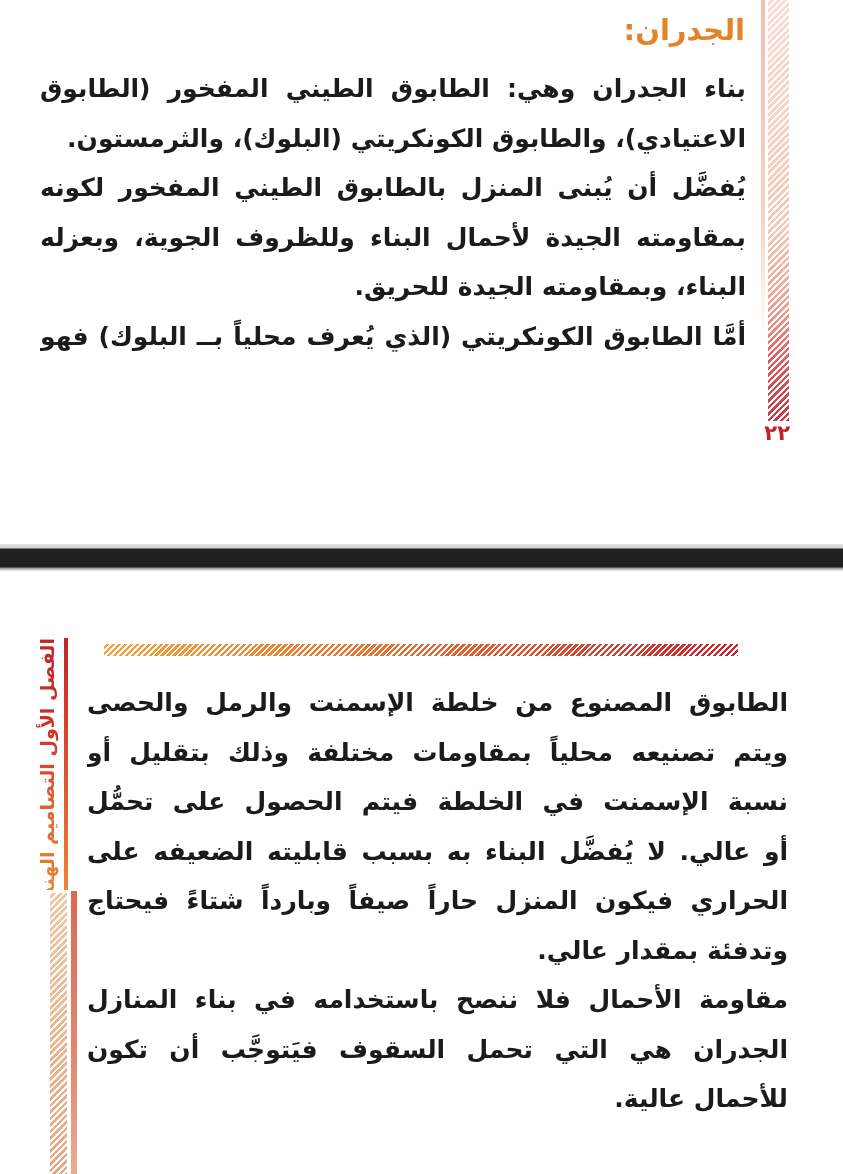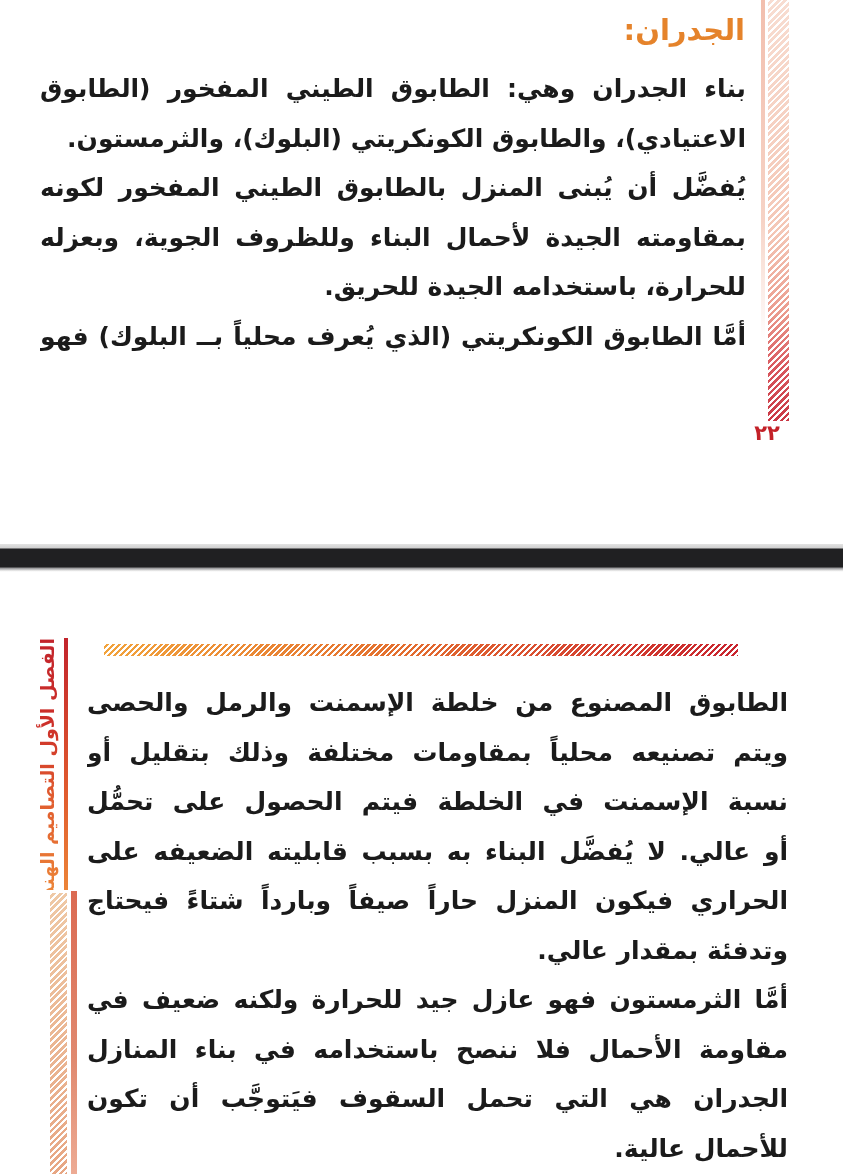--- a/index.html
+++ b/index.html
@@ -32,21 +32,21 @@
   }
   .body-top{left:40px;top:64px;width:706px;}
   .body-bottom{left:87px;top:678px;width:701px;}
   .line{
     height:49.5px;line-height:49.5px;overflow:hidden;
     text-align:justify;text-align-last:justify;
   }
   .line.para-end{text-align:center;text-align-last:right;}
   .page-number{
     position:absolute;left:744px;top:421px;width:46px;
-    text-align:center;direction:rtl;
+    direction:rtl;
     font-size:21px;font-weight:bold;color:var(--page-number-red);
   }
 
   
   .separator-bar{
     position:absolute;left:0;top:544px;width:843px;height:28px;
     background:linear-gradient(to bottom,
       #e3e3e3 0px,#cfcfcf 4px,var(--separator-black) 5px,
       var(--separator-black) 23px,#909093 24px,#f4f4f4 27px,#ffffff 28px);
   }
@@ -90,41 +90,40 @@
 
   <section>
     <div class="right-accent-line"></div>
     <div class="right-hatch-band"></div>
     <h1 class="section-title">الجدران:</h1>
     <div class="body-block body-top">
         <div class="line">بناء الجدران وهي: الطابوق الطيني المفخور (الطابوق الأصفر</div>
         <div class="line para-end">الاعتيادي)، والطابوق الكونكريتي (البلوك)، والثرمستون.</div>
         <div class="line">يُفضَّل أن يُبنى المنزل بالطابوق الطيني المفخور لكونه يمتاز</div>
         <div class="line">بمقاومته الجيدة لأحمال البناء وللظروف الجوية، وبعزله الجيد</div>
-        <div class="line para-end">للحرارة، باستخدامه الجيدة للحريق.</div>
+        <div class="line para-end">البناء، وبمقاومته الجيدة للحريق.</div>
         <div class="line">أمَّا الطابوق الكونكريتي (الذي يُعرف محلياً بــ البلوك) فهو</div>
       </div>
     <div class="page-number">٢٢</div>
   </section>
 
   <div class="separator-bar"></div>
 
   <section>
     <div class="gradient-stripe-bar"></div>
     <div class="chapter-spine">الفصل الأول التصاميم الهندسية</div>
     <div class="chapter-accent-line"></div>
     <div class="left-hatch-band"></div>
     <div class="left-accent-line"></div>
     <div class="body-block body-bottom">
         <div class="line">الطابوق المصنوع من خلطة الإسمنت والرمل والحصى الناعم.</div>
         <div class="line">ويتم تصنيعه محلياً بمقاومات مختلفة وذلك بتقليل أو زيادة</div>
         <div class="line">نسبة الإسمنت في الخلطة فيتم الحصول على تحمُّل ضعيف</div>
         <div class="line">أو عالي. لا يُفضَّل البناء به بسبب قابليته الضعيفه على العزل</div>
         <div class="line">الحراري فيكون المنزل حاراً صيفاً وبارداً شتاءً فيحتاج لتبريد</div>
         <div class="line para-end">وتدفئة بمقدار عالي.</div>
-        <div class="line">أمَّا الثرمستون فهو عازل جيد للحرارة ولكنه ضعيف في</div>
         <div class="line">مقاومة الأحمال فلا ننصح باستخدامه في بناء المنازل لكون</div>
         <div class="line">الجدران هي التي تحمل السقوف فيَتوجَّب أن تكون مقاومتها</div>
         <div class="line para-end">للأحمال عالية.</div>
       </div>
   </section>
 
 </div>
 
 </body></html>

